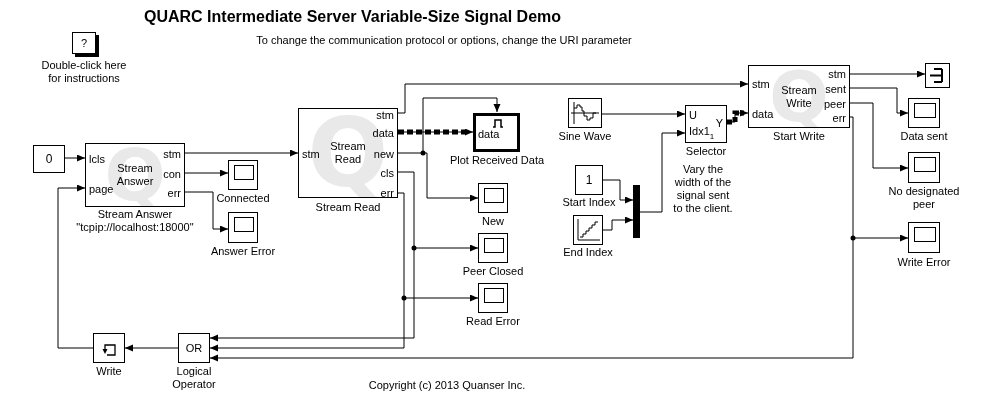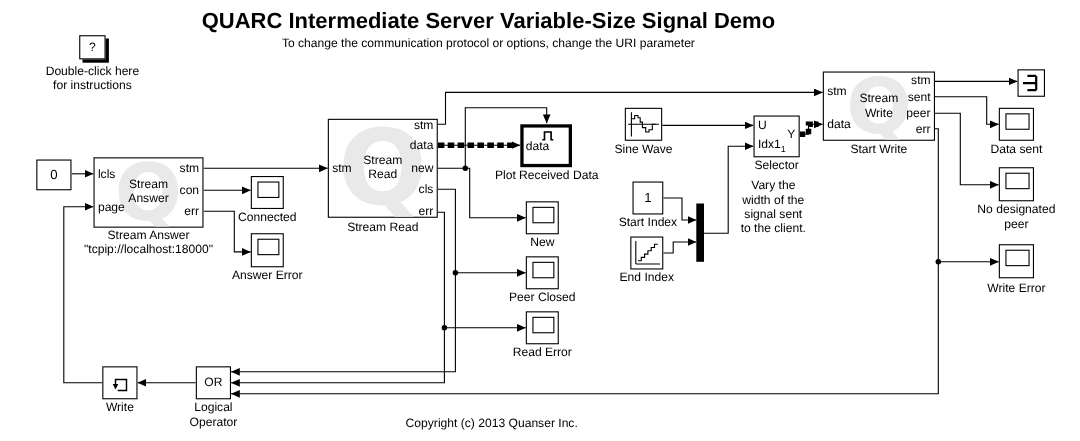--- a/index.html
+++ b/index.html
@@ -10,22 +10,22 @@
     display:flex;align-items:center;justify-content:center;z-index:1;}
   .lbl{position:absolute;font-size:11px;line-height:13px;text-align:center;z-index:1;}
   .port{position:absolute;font-size:11px;line-height:11px;transform:translateY(-50%);
     white-space:nowrap;z-index:2;}
   .port.l{left:3px;} .port.r{right:3px;}
   .wm{position:absolute;inset:0;display:flex;align-items:center;justify-content:center;
     color:#e9e9e9;font-weight:bold;font-family:"DejaVu Sans",sans-serif;z-index:0;overflow:hidden;}
   .btxt{position:relative;z-index:1;font-size:11px;line-height:13px;text-align:center;}
   .scope{position:absolute;background:#fff;border:1px solid #000;box-sizing:border-box;z-index:1;}
   .screen{position:absolute;left:5px;right:3px;top:4px;height:13px;border:1px solid #000;}
-  .title{position:absolute;left:144px;top:8px;width:600px;text-align:center;
-    font-size:20px;font-weight:bold;z-index:1;}
+  .title{position:absolute;left:144px;top:8px;width:600px;
+    font-size:16px;font-weight:bold;z-index:1;}
   .subtitle{position:absolute;left:144px;top:34px;width:600px;text-align:center;
     font-size:11px;line-height:13px;z-index:1;}
   .mux{position:absolute;background:#000;z-index:1;}
   .glyph-svg{display:block;}
   sub{font-size:8px;}
 </style>
 </head>
 <body>
 
 <div class="canvas">

